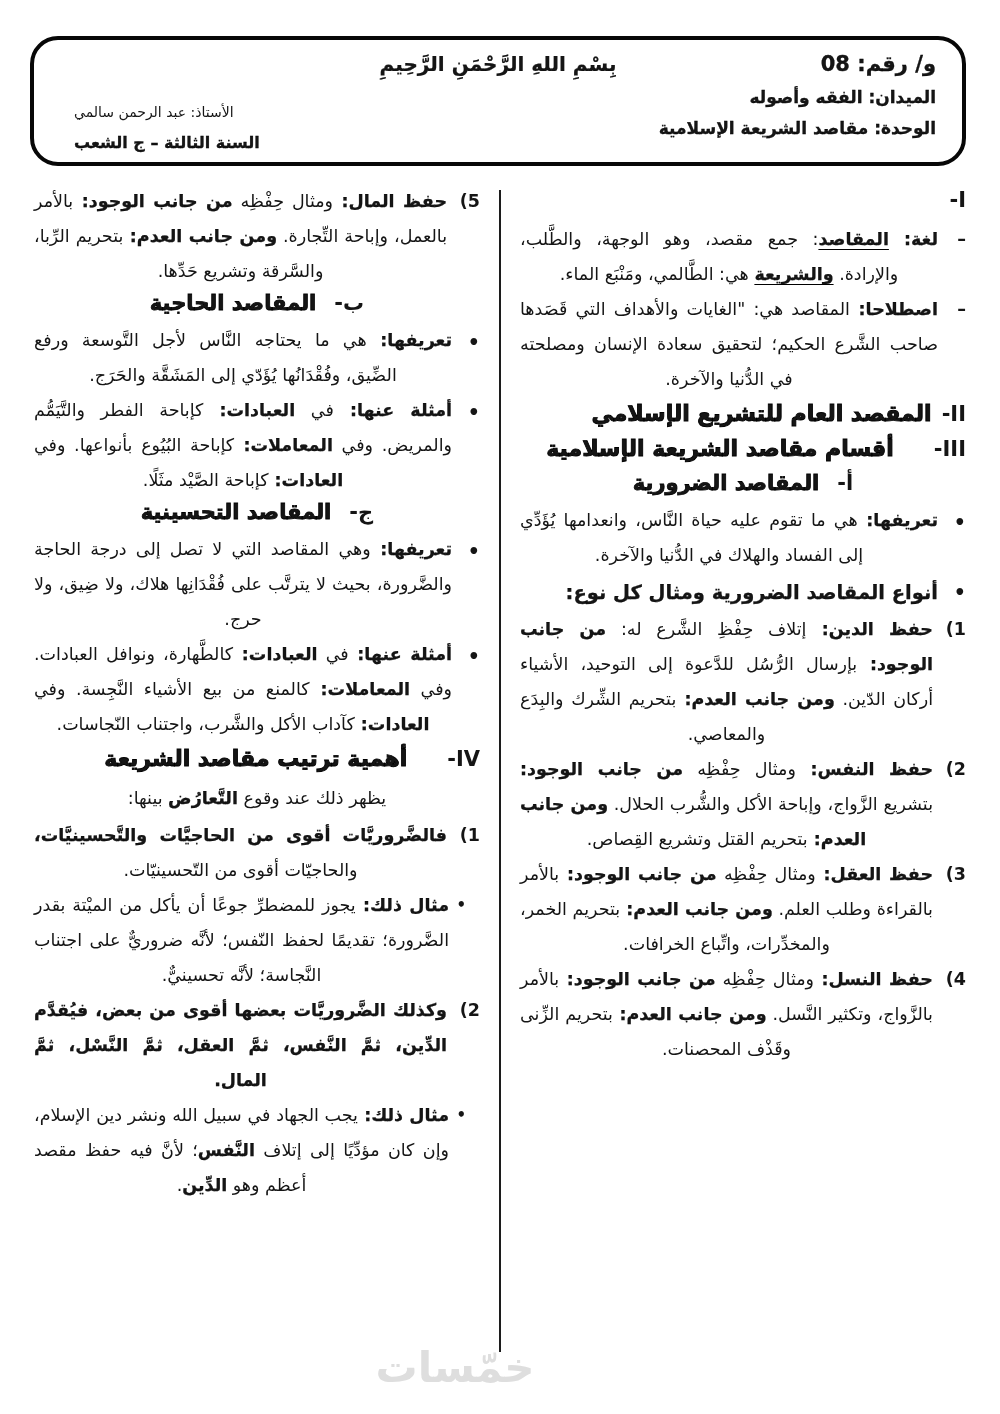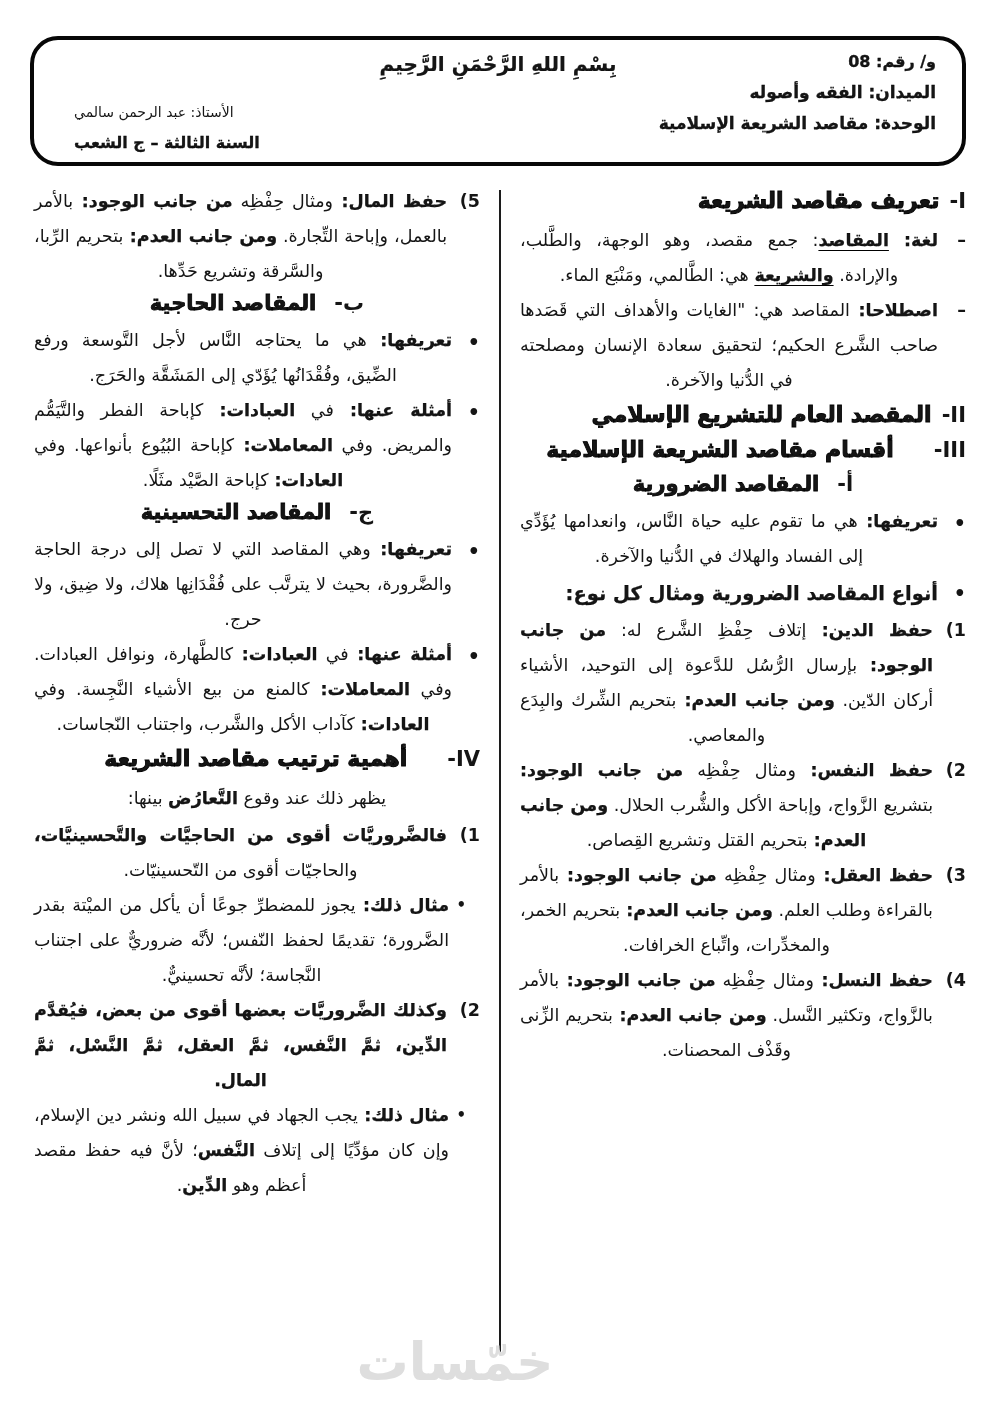--- a/index.html
+++ b/index.html
@@ -5,21 +5,21 @@
   html,body{margin:0;padding:0;background:#ffffff;}
   .page{position:relative;width:1000px;height:1414px;background:#ffffff;overflow:hidden;
         font-family:"DejaVu Sans",sans-serif;color:#151515;direction:rtl;}
 
   
   .header-box{position:absolute;left:30px;top:36px;width:928px;height:122px;
               border:4px solid #070707;border-radius:28px;background:#fff;}
   .header-right{position:absolute;right:26px;top:12px;text-align:right;}
   .hr-line{font-weight:bold;font-size:17px;margin-bottom:11px;letter-spacing:0;
            -webkit-text-stroke:0.3px #000;}
-  .hr-line.num{font-size:16px;}
+  .hr-line.num{font-size:21px;}
   .bismillah{position:absolute;top:12px;left:50%;transform:translateX(-50%);
              font-size:20px;font-weight:bold;white-space:nowrap;
              -webkit-text-stroke:0.2px #000;}
   .header-left{position:absolute;left:40px;top:64px;text-align:left;}
   .teacher{font-size:14px;margin-bottom:13px;}
   .grade{font-size:16px;font-weight:bold;-webkit-text-stroke:0.3px #000;}
 
   
   .content{position:absolute;top:184px;right:34px;left:30px;display:flex;direction:rtl;}
   .col{width:446px;}
@@ -42,21 +42,21 @@
   .item.num .marker{width:33px;}
   .item.binline{margin-right:14px;}
   .item.binline .marker{width:17px;font-size:15px;padding-top:2px;}
   .txt{flex:1;text-align:justify;text-align-last:center;}
   .txt.big{font-weight:bold;font-size:19.5px;-webkit-text-stroke:0.6px #000;text-align-last:right;}
   .b{font-weight:bold;-webkit-text-stroke:0.25px #000;}
   .u{text-decoration:underline;text-underline-offset:4px;}
 
   
   .watermark{position:absolute;left:455px;bottom:22px;transform:translateX(-50%);
-             font-size:52px;font-weight:bold;color:#dedede;letter-spacing:1px;}
+             font-size:42px;font-weight:bold;color:#dedede;letter-spacing:1px;}
 </style>
 </head>
 <body>
 
 <div class="page">
 
   <div class="header-box">
     <div class="header-right">
       <div class="hr-line num">و/ رقم: 08</div>
       <div class="hr-line">الميدان: الفقه وأصوله</div>
@@ -66,21 +66,20 @@
     <div class="header-left">
       <div class="teacher">الأستاذ: عبد الرحمن سالمي</div>
       <div class="grade">السنة الثالثة – ج الشعب</div>
     </div>
   </div>
 
   <div class="content">
     <div class="col" id="col-right">
         <div class="h1">
           <span class="hnum">I-</span>
-          <span class="htitle">تعريف مقاصد الشريعة</span>
         </div>
         <div class="item dash">
           <span class="marker">–</span>
           <div class="txt"><span class="b ">لغة: </span><span class="b u">المقاصد</span><span>: جمع مقصد، وهو الوجهة، والطَّلب، والإرادة. </span><span class="b u">والشريعة</span><span> هي: الطَّالمي، ومَنْبَع الماء.</span></div>
         </div>
         <div class="item dash">
           <span class="marker">–</span>
           <div class="txt"><span class="b ">اصطلاحا: </span><span>المقاصد هي: "الغايات والأهداف التي قَصَدها صاحب الشَّرع الحكيم؛ لتحقيق سعادة الإنسان ومصلحته في الدُّنيا والآخرة.</span></div>
         </div>
         <div class="h1">

